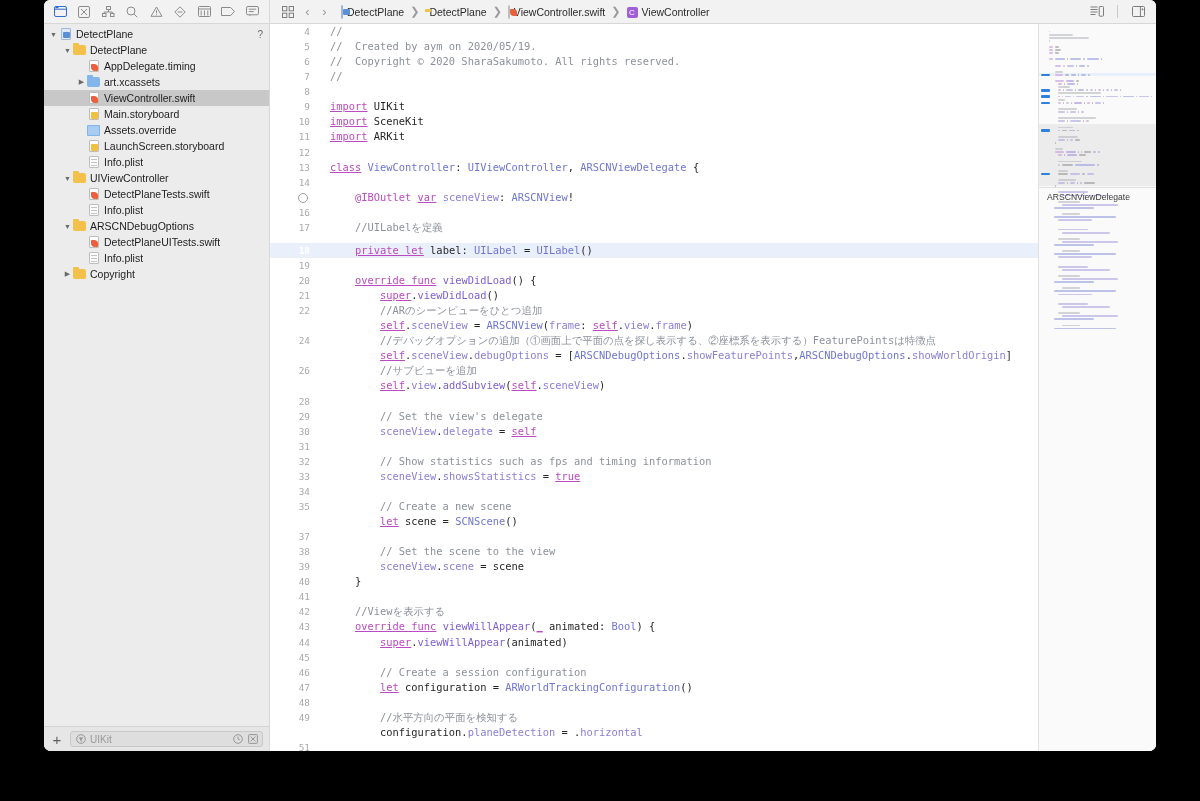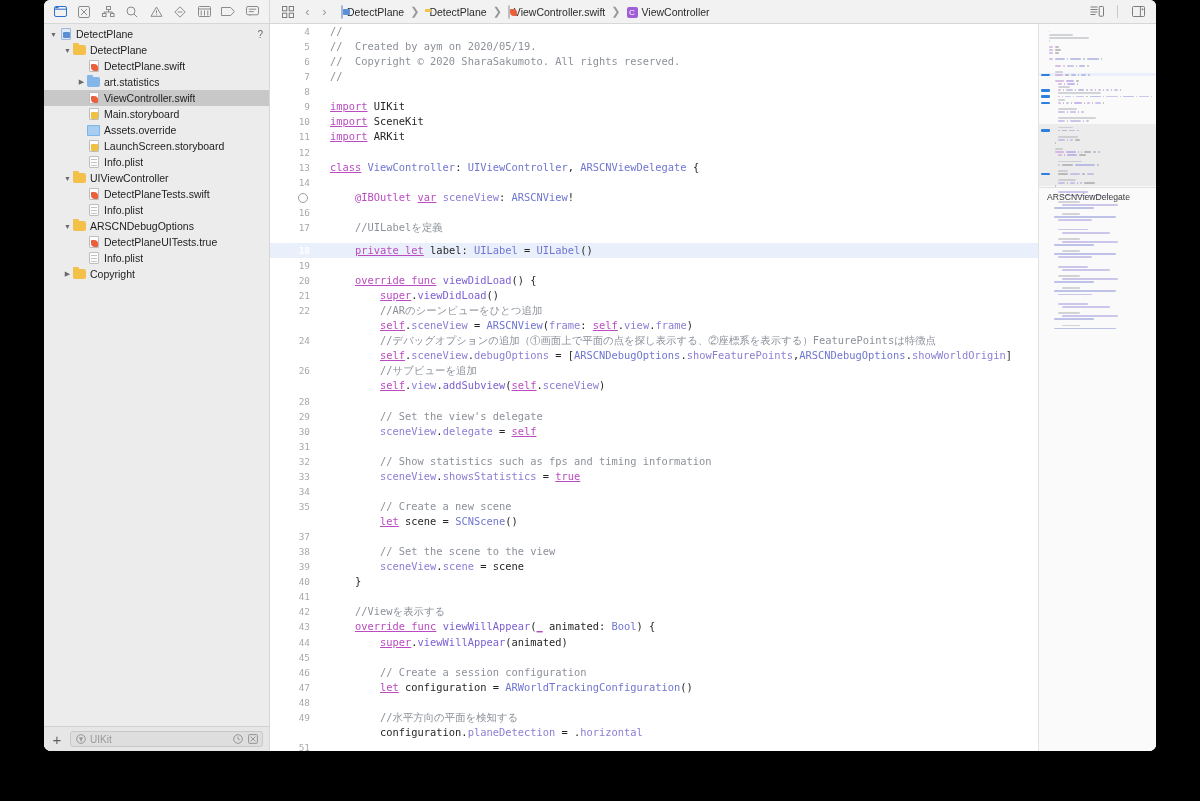--- a/index.html
+++ b/index.html
@@ -411,28 +411,28 @@
           <span class="ico">
             <span class="ic-folder"></span>
           </span>
           <span class="nm">DetectPlane</span>
         </div>
         <div class="row" style="padding-left: 32px;">
           <span class="twisty "></span>
           <span class="ico">
             <span class="ic-swift"></span>
           </span>
-          <span class="nm">DetectPlane.swift</span>
+          <span class="nm">AppDelegate.timing</span>
         </div>
         <div class="row" style="padding-left: 32px;">
           <span class="twisty closed"></span>
           <span class="ico">
             <span class="ic-folder blue"></span>
           </span>
-          <span class="nm">art.statistics</span>
+          <span class="nm">art.xcassets</span>
         </div>
         <div class="row selected" style="padding-left: 32px;">
           <span class="twisty "></span>
           <span class="ico">
             <span class="ic-swift"></span>
           </span>
           <span class="nm">ViewController.swift</span>
         </div>
         <div class="row" style="padding-left: 32px;">
           <span class="twisty "></span>
@@ -488,21 +488,21 @@
           <span class="ico">
             <span class="ic-folder"></span>
           </span>
           <span class="nm">ARSCNDebugOptions</span>
         </div>
         <div class="row" style="padding-left: 32px;">
           <span class="twisty "></span>
           <span class="ico">
             <span class="ic-swift"></span>
           </span>
-          <span class="nm">DetectPlaneUITests.true</span>
+          <span class="nm">DetectPlaneUITests.swift</span>
         </div>
         <div class="row" style="padding-left: 32px;">
           <span class="twisty "></span>
           <span class="ico">
             <span class="ic-plist"></span>
           </span>
           <span class="nm">Info.plist</span>
         </div>
         <div class="row" style="padding-left: 18px;">
           <span class="twisty closed"></span>

